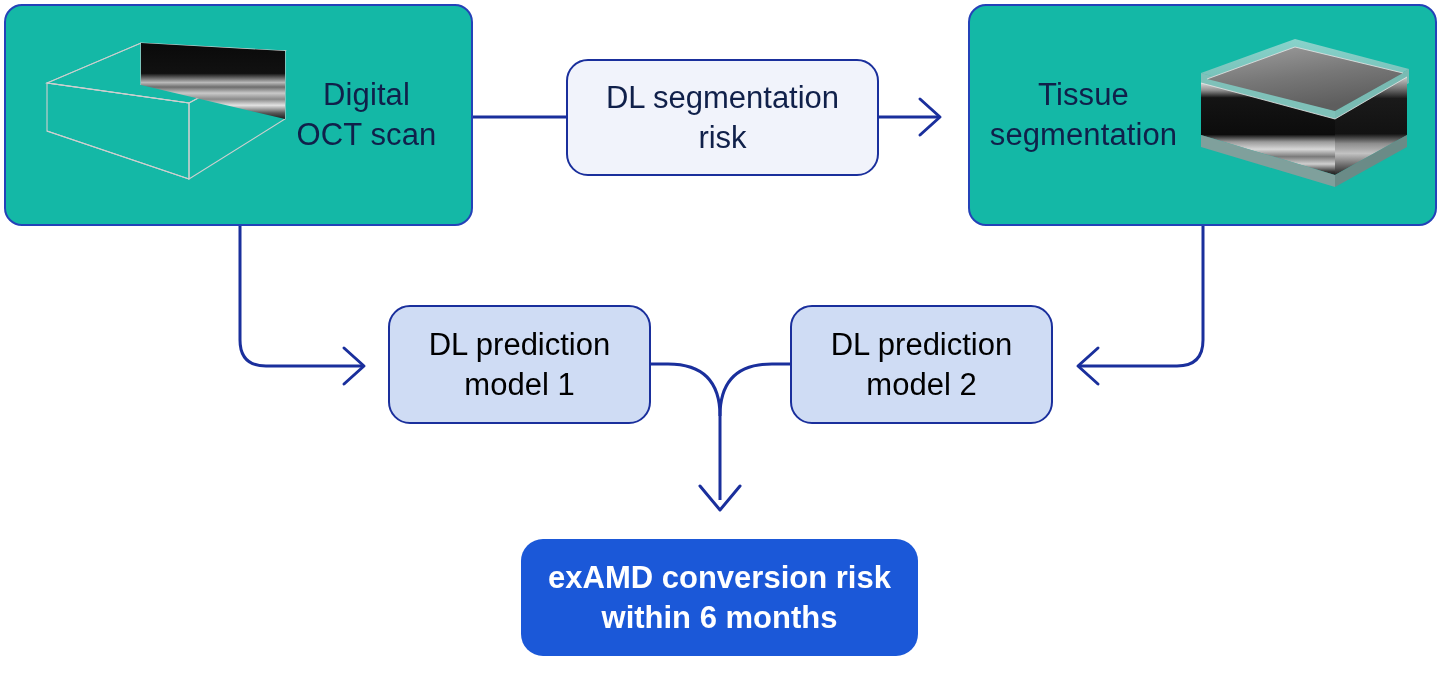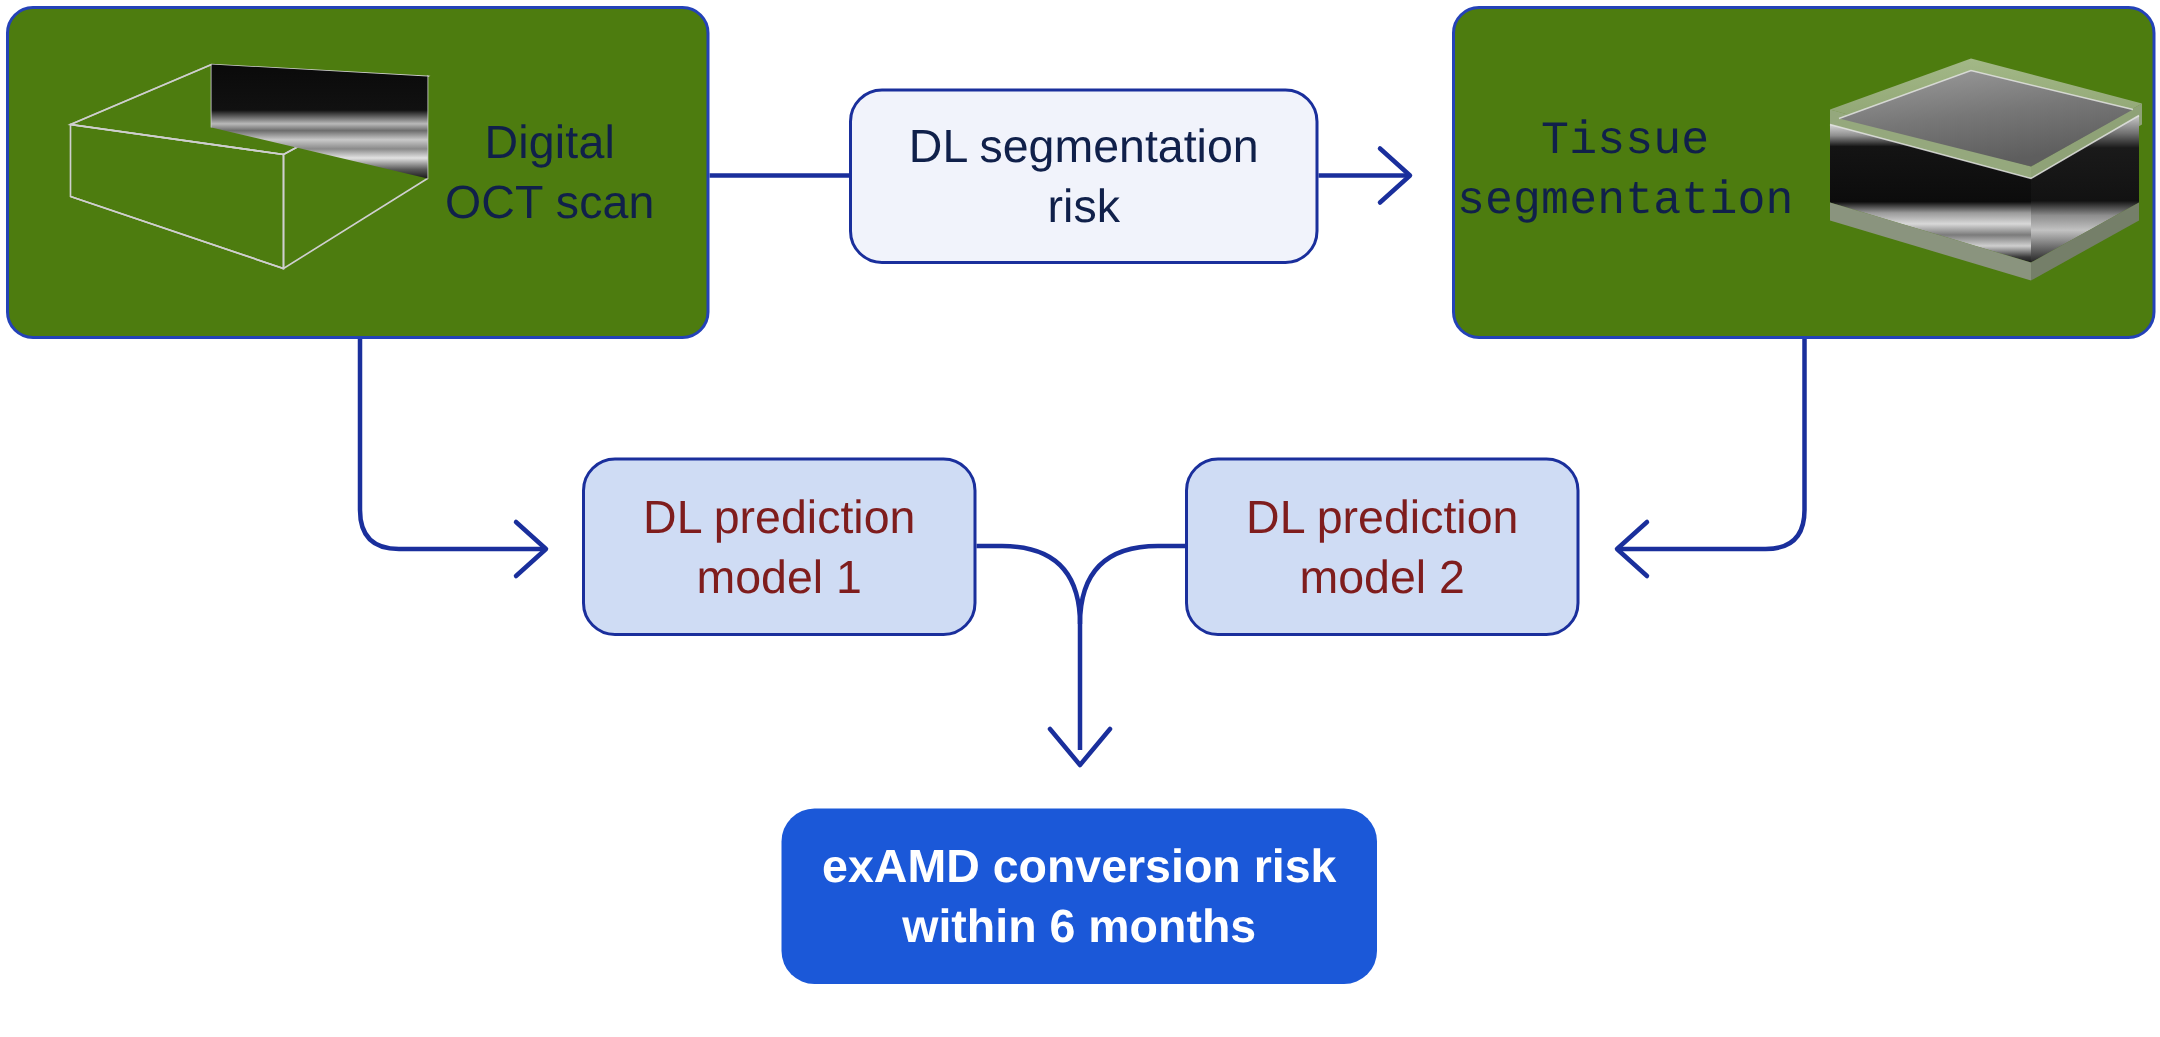--- a/index.html
+++ b/index.html
@@ -33,21 +33,21 @@
     justify-content: center;
     text-align: center;
   }
   .node-label {
     white-space: pre-line;
     line-height: 1.28;
   }
 
   
   .panel {
-    background: #4d7c0f;
+    background: #14b8a6;
     border: 2.4px solid #2442b8;
     border-radius: 18px;
   }
   .panel .node-label {
     color: #10204a;
     font-size: 31px;
     letter-spacing: 0.1px;
   }
 
   
@@ -61,21 +61,21 @@
     font-size: 31px;
   }
 
   
   .proc-mid {
     background: #cfdcf4;
     border: 2.4px solid #1a2f9c;
     border-radius: 22px;
   }
   .proc-mid .node-label {
-    color: #7f1d1d;
+    color: #000000;
     font-size: 31px;
   }
 
   
   .terminal {
     background: #1b58d8;
     border: 0;
     border-radius: 22px;
   }
   .terminal .node-label {
@@ -86,21 +86,21 @@
 
   
   .panel-inner {
     display: flex;
     align-items: center;
     justify-content: center;
     width: 100%;
     height: 100%;
     gap: 6px;
   }
-  .panel-inner.reverse { flex-direction: row-reverse; font-family: Liberation Mono, monospace; }
+  .panel-inner.reverse { flex-direction: row-reverse; }
 
   .art {
     flex: 0 0 auto;
   }
 </style>
 </head>
 <body>
 
 <div id="stage">
 

